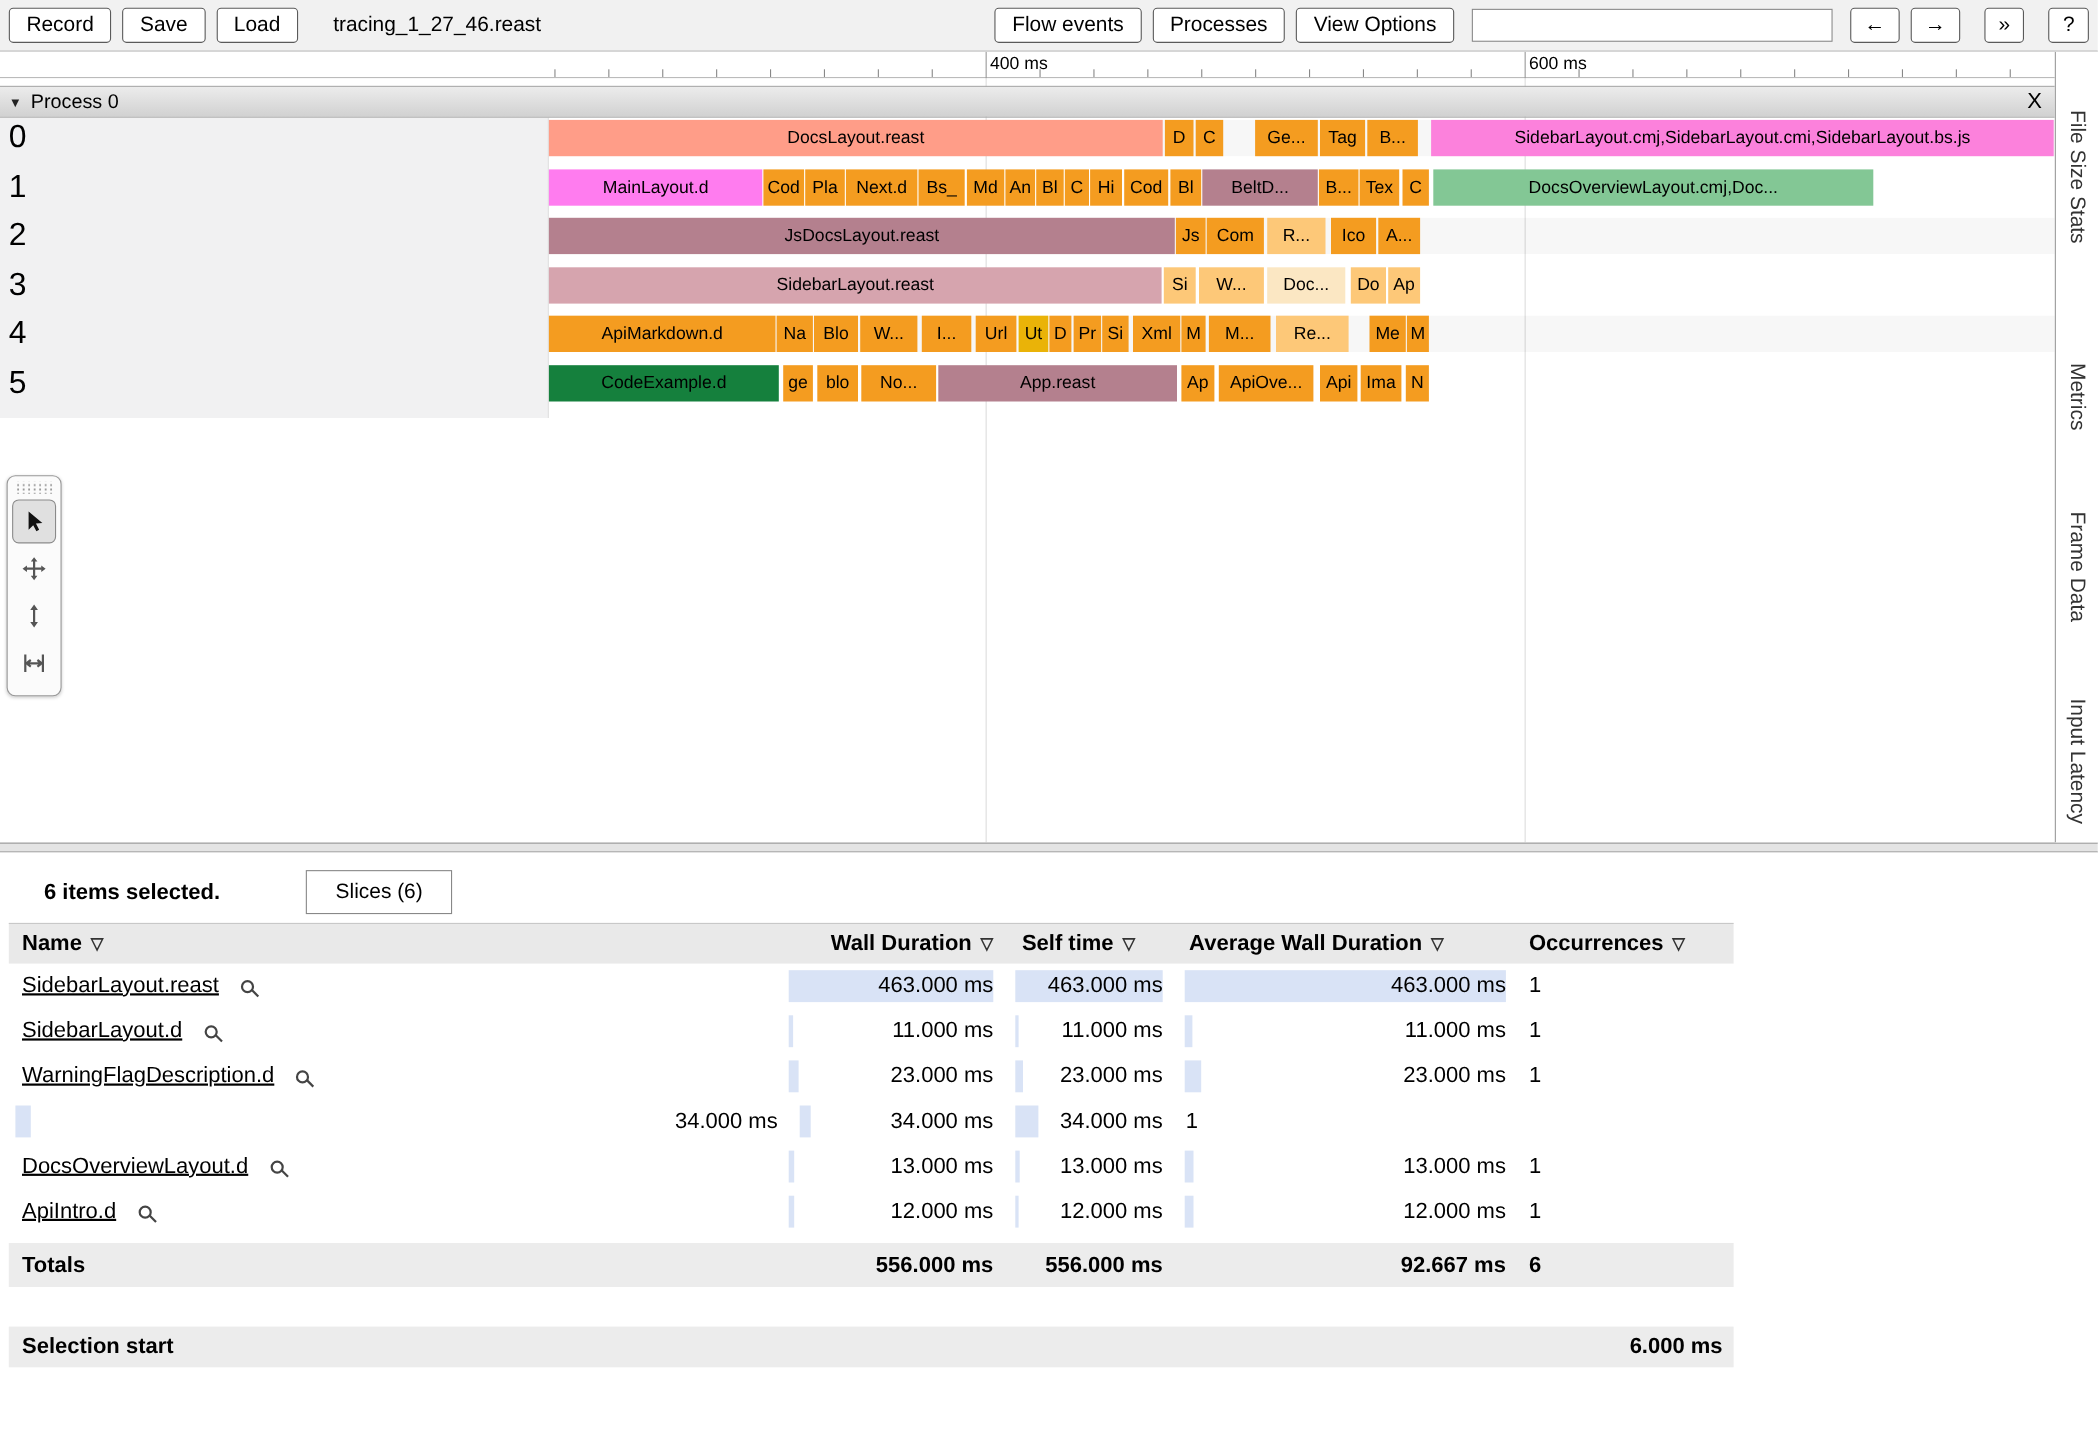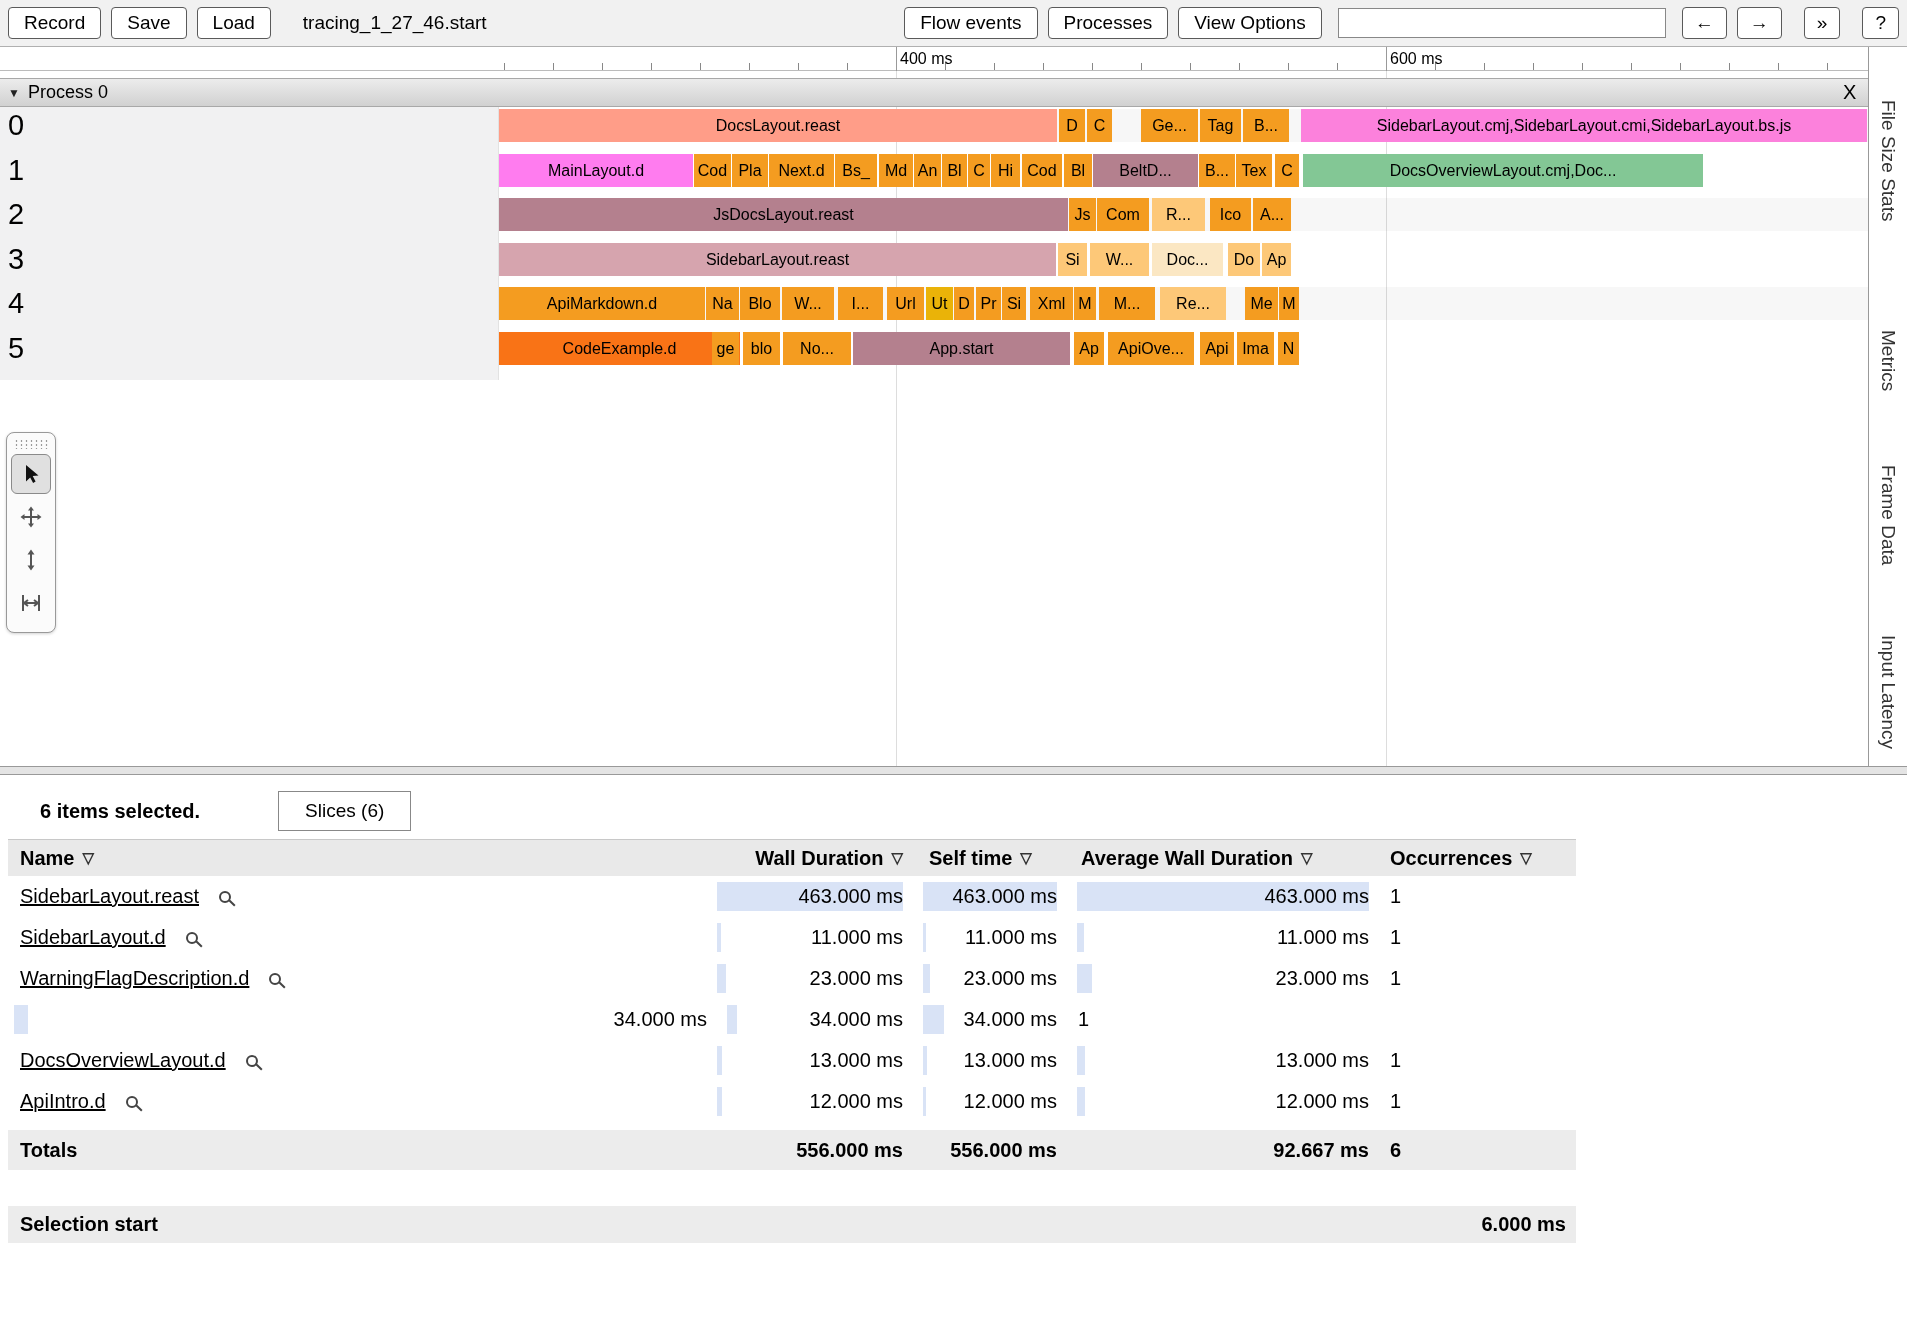--- a/index.html
+++ b/index.html
@@ -98,21 +98,21 @@
   .sel-line{display:flex;justify-content:space-between;align-items:center;height:37px;background:#ececec;
     font-weight:bold;padding:0 10px 0 12px;margin-bottom:2px;}
 </style>
 </head>
 <body>
 
 <header id="toolbar">
   <button class="tb-btn">Record</button>
   <button class="tb-btn">Save</button>
   <button class="tb-btn">Load</button>
-  <span id="filename">tracing_1_27_46.start</span>
+  <span id="filename">tracing_1_27_46.reast</span>
   <button class="tb-btn" id="flow-btn">Flow events</button>
   <button class="tb-btn">Processes</button>
   <button class="tb-btn">View Options</button>
   <input id="search-box" value="" style="">
   <button class="tb-btn sm">←</button>
   <button class="tb-btn sm">→</button>
   <span class="gap-sm"></span>
   <button class="tb-btn sm">»</button>
   <span class="gap-sm"></span>
   <button class="tb-btn sm">?</button>
@@ -214,25 +214,25 @@
       <div class="slice" title="D" style="top: 240px; left: 954px; width: 20px; background: rgb(244, 156, 32);">D</div>
       <div class="slice" title="Pr" style="top: 240px; left: 976px; width: 25px; background: rgb(244, 156, 32);">Pr</div>
       <div class="slice" title="Si" style="top: 240px; left: 1002px; width: 24px; background: rgb(244, 156, 32);">Si</div>
       <div class="slice" title="Xml" style="top: 240px; left: 1030px; width: 43px; background: rgb(244, 156, 32);">Xml</div>
       <div class="slice" title="M" style="top: 240px; left: 1074px; width: 22px; background: rgb(244, 156, 32);">M</div>
       <div class="slice" title="M..." style="top: 240px; left: 1099px; width: 56px; background: rgb(244, 156, 32);">M...</div>
       <div class="slice" title="Re..." style="top: 240px; left: 1160px; width: 66px; background: rgb(253, 200, 120);">Re...</div>
       <div class="slice" title="Me" style="top: 240px; left: 1245px; width: 33px; background: rgb(244, 156, 32);">Me</div>
       <div class="slice" title="M" style="top: 240px; left: 1279px; width: 20px; background: rgb(244, 156, 32);">M</div>
       <div class="row-label" style="top: 284.5px;">5</div>
-      <div class="slice" title="CodeExample.d" style="top: 284.5px; left: 499px; width: 241px; background: #f97316;">CodeExample.d</div>
+      <div class="slice" title="CodeExample.d" style="top: 284.5px; left: 499px; width: 209px; background: #15803d;">CodeExample.d</div>
       <div class="slice" title="ge" style="top: 284.5px; left: 712px; width: 27px; background: rgb(244, 156, 32);">ge</div>
       <div class="slice" title="blo" style="top: 284.5px; left: 743px; width: 37px; background: rgb(244, 156, 32);">blo</div>
       <div class="slice" title="No..." style="top: 284.5px; left: 783px; width: 68px; background: rgb(244, 156, 32);">No...</div>
-      <div class="slice" title="App.reast" style="top: 284.5px; left: 853px; width: 217px; background: rgb(180, 128, 142);">App.start</div>
+      <div class="slice" title="App.reast" style="top: 284.5px; left: 853px; width: 217px; background: rgb(180, 128, 142);">App.reast</div>
       <div class="slice" title="Ap" style="top: 284.5px; left: 1074px; width: 30px; background: rgb(244, 156, 32);">Ap</div>
       <div class="slice" title="ApiOve..." style="top: 284.5px; left: 1108px; width: 86px; background: rgb(244, 156, 32);">ApiOve...</div>
       <div class="slice" title="Api" style="top: 284.5px; left: 1200px; width: 34px; background: rgb(244, 156, 32);">Api</div>
       <div class="slice" title="Ima" style="top: 284.5px; left: 1237px; width: 37px; background: rgb(244, 156, 32);">Ima</div>
       <div class="slice" title="N" style="top: 284.5px; left: 1278px; width: 21px; background: rgb(244, 156, 32);">N</div>
     </div>
 
   <div id="palette">
     <div id="palette-grip"></div>
     <div class="tool-btn active">

